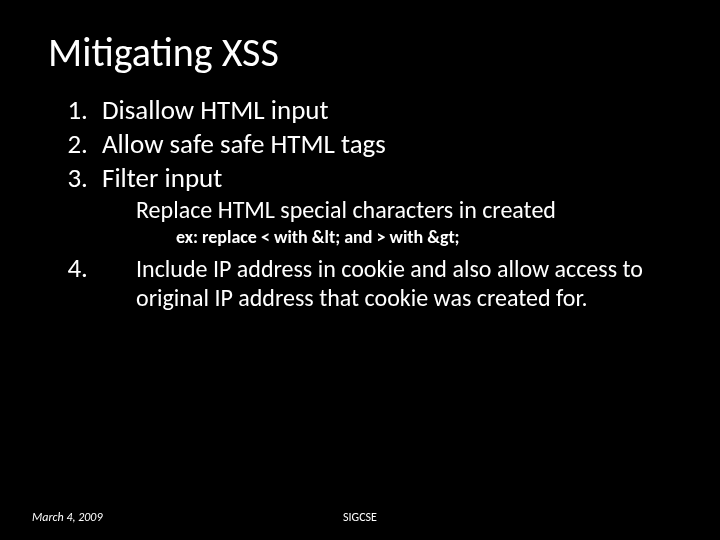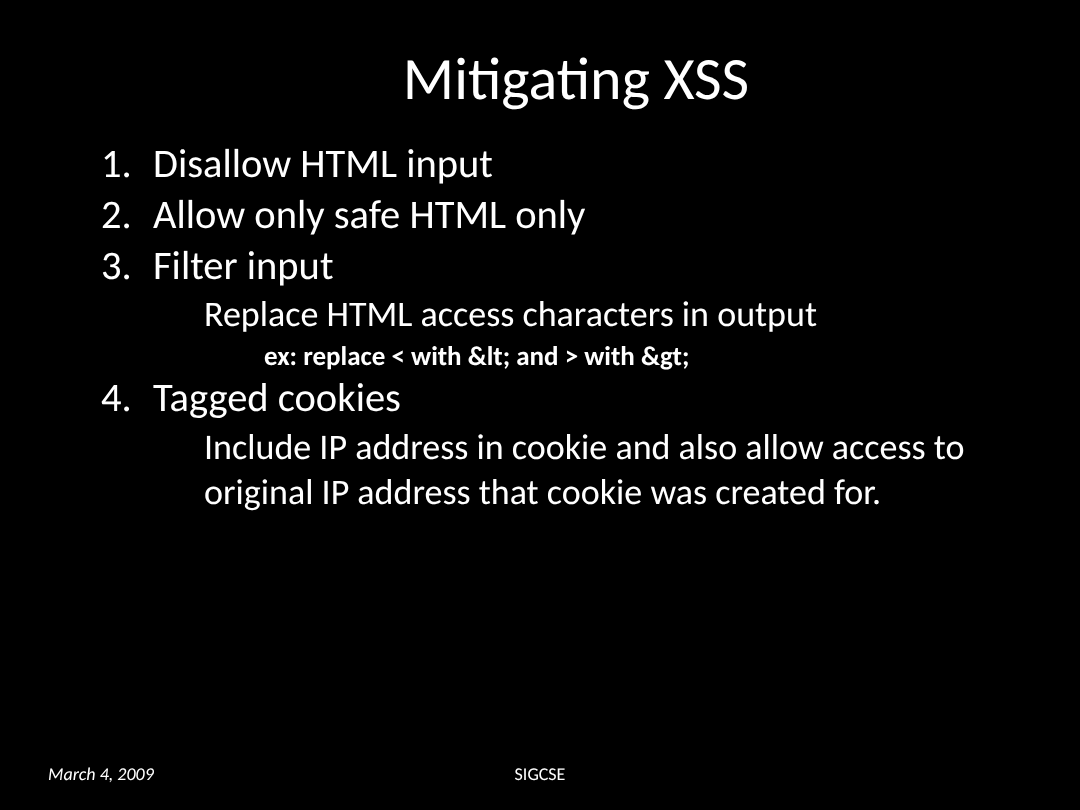--- a/index.html
+++ b/index.html
@@ -12,21 +12,21 @@
     font-family: Calibri, "Segoe UI", Arial, sans-serif;
     overflow: hidden;
   }
   .slide {
     position: relative;
     width: 720px;
     height: 540px;
     box-sizing: border-box;
   }
   .title {
-    text-align: center;
+    text-align: left;
     font-size: 40px;
     padding-top: 28px;
     padding-bottom: 16px;
     font-weight: 400;
     padding-left: 48px;
   }
   .body {
     padding: 0 40px 0 40px;
   }
   ol.top {
@@ -87,28 +87,27 @@
 </head>
 <body>
 
 <div class="slide">
 
   <div class="title">Mitigating XSS</div>
 
   <div class="body">
     <ol class="top">
       <li><span>Disallow HTML input</span></li>
-      <li><span>Allow only safe HTML only</span></li>
+      <li><span>Allow safe safe HTML tags</span></li>
       <li>
         <span>Filter input</span>
-        <div class="sub1">Replace HTML access characters in output</div>
+        <div class="sub1">Replace HTML special characters in created</div>
         <div class="sub2">ex: replace &lt; with &amp;lt; and &gt; with &amp;gt;</div>
       </li>
       <li>
-        <span>Tagged cookies</span>
         <div class="sub1b">Include IP address in cookie and also allow access to original IP address that cookie was created for.</div>
       </li>
     </ol>
   </div>
 
   <div class="footer">
     <div class="date">March 4, 2009</div>
     <div class="venue">SIGCSE</div>
   </div>
 

